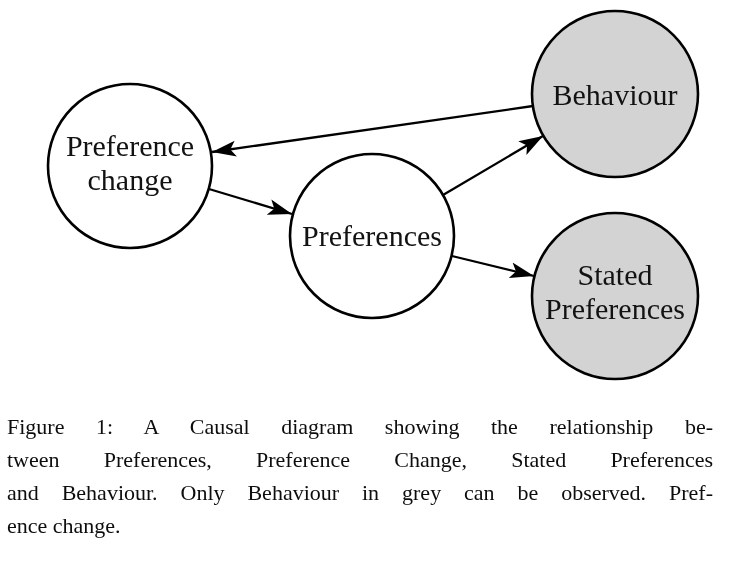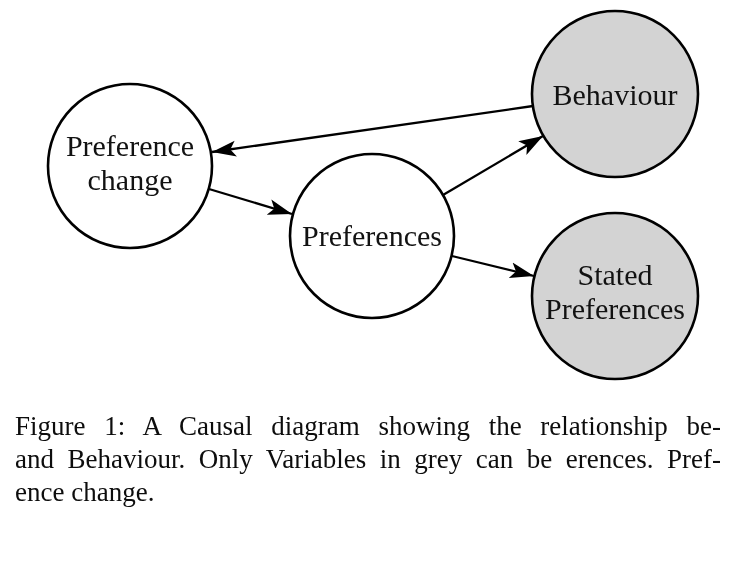--- a/index.html
+++ b/index.html
@@ -26,24 +26,24 @@
     fill: none;
   }
   .node-label {
     font-family: "Liberation Serif", serif;
     font-size: 30px;
     fill: #121212;
     text-anchor: middle;
   }
   .caption {
     position: absolute;
-    left: 15px;
+    left: 7px;
     top: 410px;
     width: 706px;
-    font-size: 27px;
+    font-size: 22px;
     line-height: 33px;
     color: #0d0d0d;
   }
   .caption .cap-line {
     text-align: justify;
     text-align-last: justify;
     white-space: nowrap;
   }
   .caption .cap-line.last {
     text-align: center;
@@ -78,15 +78,16 @@
 
     <text class="node-label" x="615" y="105">Behaviour</text>
 
     <text class="node-label" x="615" y="285">Stated</text>
     <text class="node-label" x="615" y="319">Preferences</text>
   </svg>
 </div>
 
 <div class="caption">
   <div class="cap-line">Figure 1: A Causal diagram showing the relationship be-</div>
-  <div class="cap-line">and Behaviour. Only Variables in grey can be erences. Pref-</div>
+  <div class="cap-line">tween Preferences, Preference Change, Stated Preferences</div>
+  <div class="cap-line">and Behaviour. Only Behaviour in grey can be observed. Pref-</div>
   <div class="cap-line last">ence change.</div>
 </div>
 
 </body></html>

